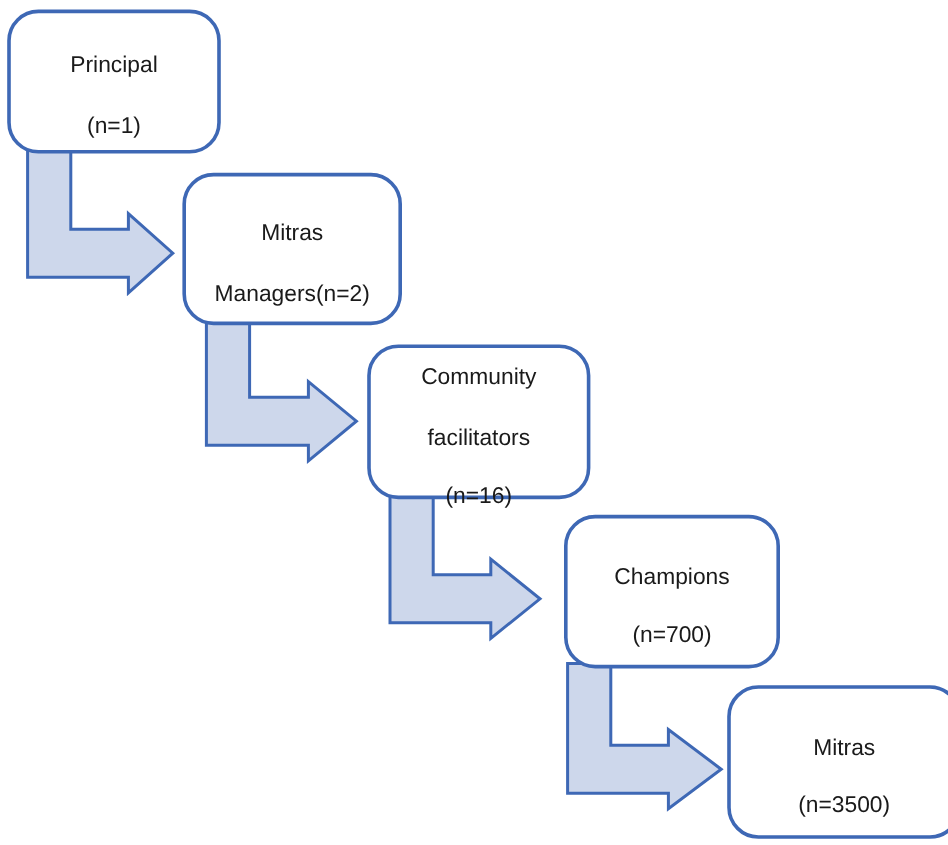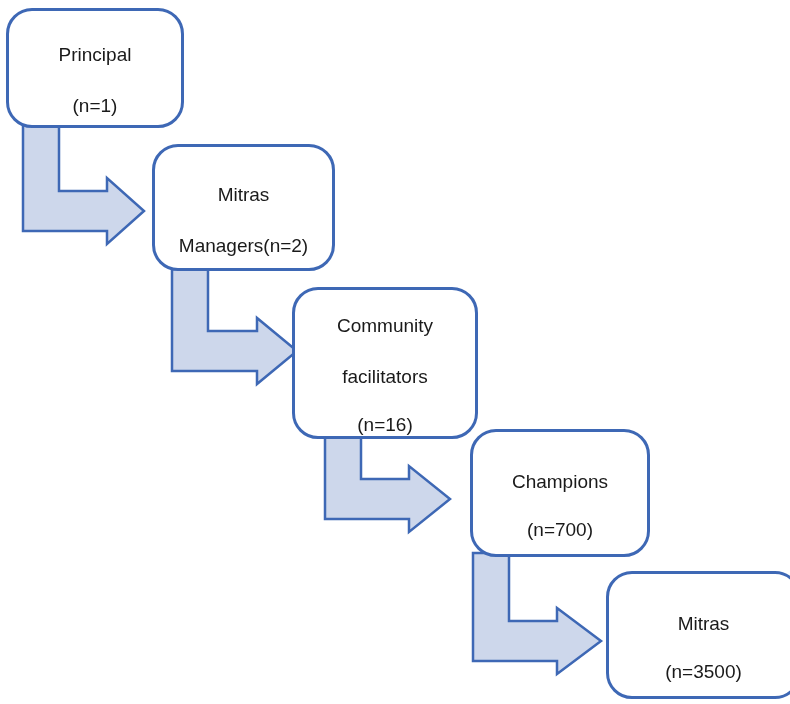--- a/index.html
+++ b/index.html
@@ -44,21 +44,21 @@
     justify-content: center;
     text-align: center;
     font-size: 19px;
     line-height: 26px;
     padding: 6px 8px;
   }
   .node .line { display: block; white-space: nowrap; margin-top: 25px; }
   .node .line.gap { margin-top: 22px; }
   .n1 { left: 6px;   top: 8px;   width: 178px; height: 120px; }
   .n2 { left: 152px; top: 144px; width: 183px; height: 127px; }
-  .n3 { left: 292px; top: 287px; width: 186px; height: 152px; }
+  .n3 { left: 306px; top: 287px; width: 186px; height: 129px; }
   .n4 { left: 470px; top: 429px; width: 180px; height: 128px; }
   .n5 { left: 606px; top: 571px; width: 195px; height: 128px; }
 </style>
 </head>
 <body>
 
 <div class="canvas">
 
   <svg class="arrows-layer" viewBox="0 0 790 704" xmlns="http://www.w3.org/2000/svg">
     <polygon points="23,122 59,122 59,191 107,191 107,178 144,211 107,244 107,231 23,231"></polygon>

